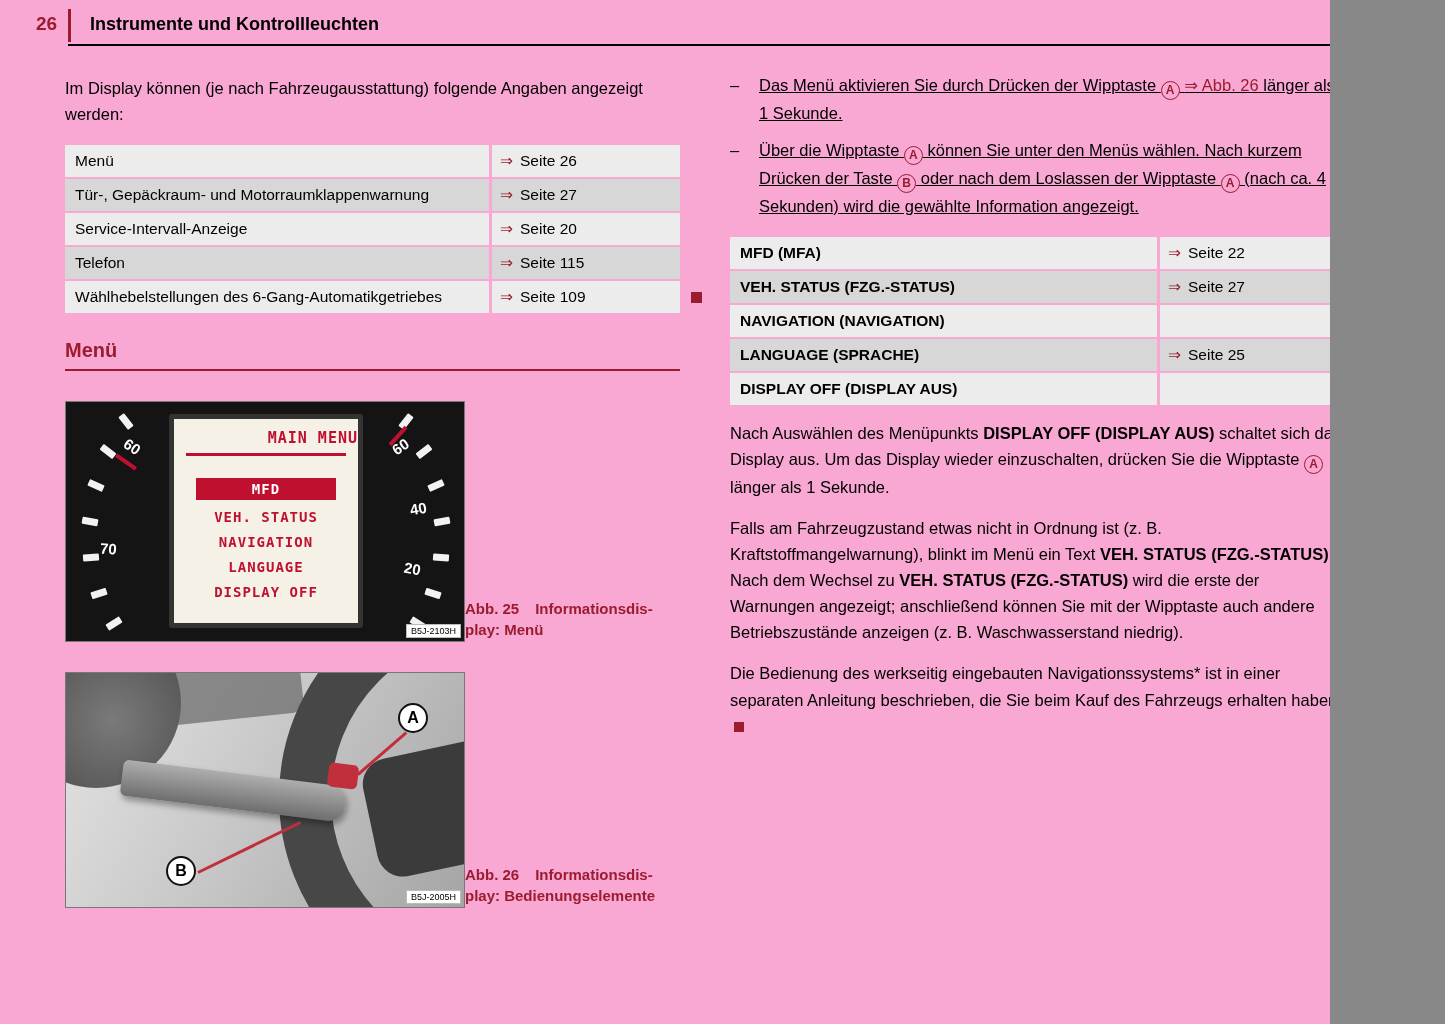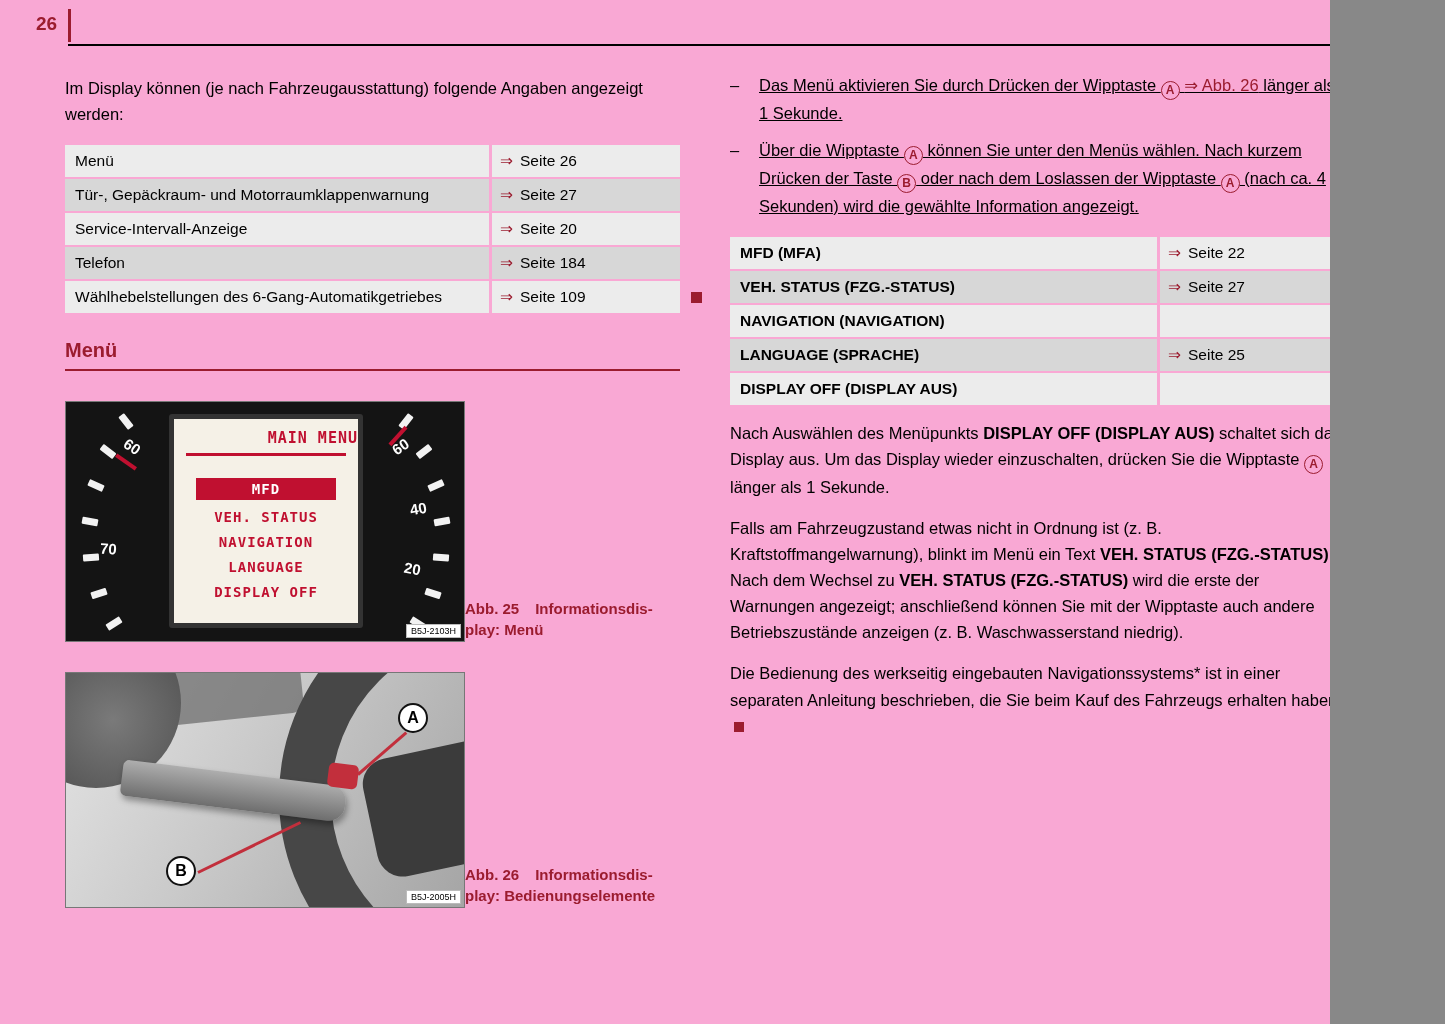--- a/index.html
+++ b/index.html
@@ -79,20 +79,21 @@
   .seg-circle{display:inline-flex;align-items:center;justify-content:center;width:19px;height:19px;border:1.6px solid var(--red);border-radius:50%;color:var(--red);font-size:12px;font-weight:bold;vertical-align:-3px;}
   .seg-square{display:inline-block;width:10px;height:10px;background:var(--red);margin-left:4px;}
 </style>
 </head>
 <body>
 
 <div class="page">
 
   <div class="page-num">26</div>
   <div class="head-vline"></div>
+  <div class="head-title">Instrumente und Kontrollleuchten</div>
   <div class="head-rule"></div>
 
   <div class="col-left">
     <p class="body-text">Im Display können (je nach Fahrzeugausstattung) folgende Angaben angezeigt werden:</p>
 
     <div class="tbl-wrap">
       <div class="dtable">
         <div class="drow shade-a">
           <div class="cell-l">Menü</div>
           <div class="cell-r">
@@ -111,21 +112,21 @@
           <div class="cell-l">Service-Intervall-Anzeige</div>
           <div class="cell-r">
               <span class="arrow">⇒</span>
               <span>Seite 20</span>
             </div>
         </div>
         <div class="drow shade-b">
           <div class="cell-l">Telefon</div>
           <div class="cell-r">
               <span class="arrow">⇒</span>
-              <span>Seite 184</span>
+              <span>Seite 115</span>
             </div>
         </div>
         <div class="drow shade-a">
           <div class="cell-l">Wählhebelstellungen des 6-Gang-Automatikgetriebes</div>
           <div class="cell-r">
               <span class="arrow">⇒</span>
               <span>Seite 109</span>
             </div>
         </div>
       </div>

